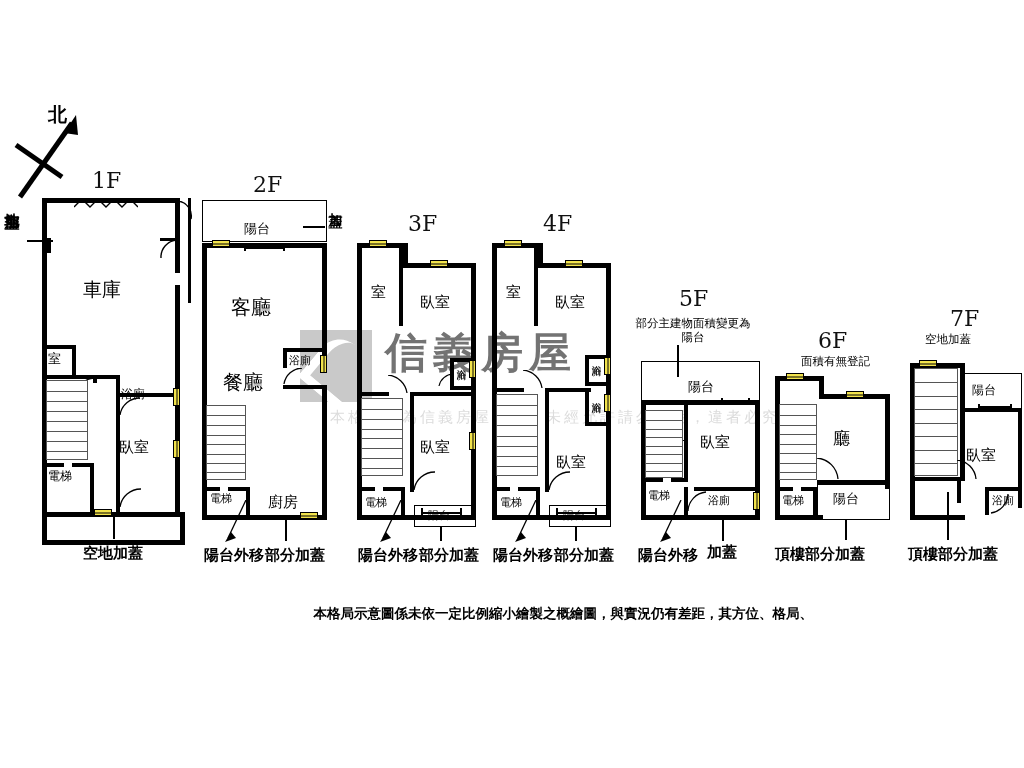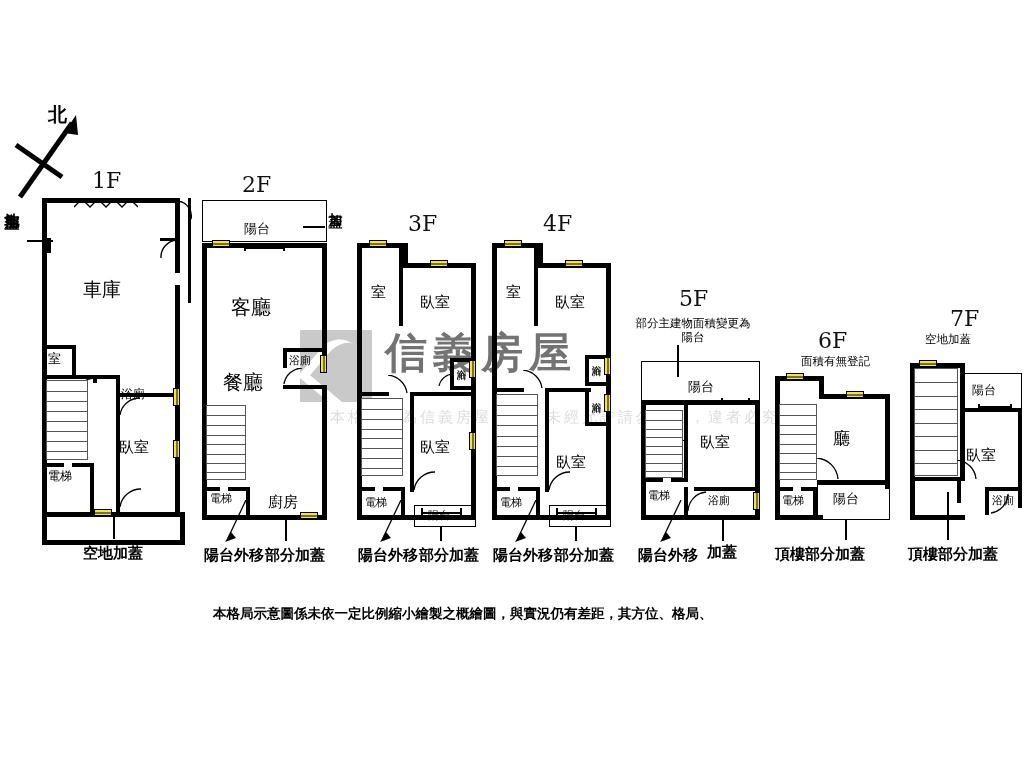--- a/index.html
+++ b/index.html
@@ -36,21 +36,21 @@
   .lbl-out{font-size:15px;font-family:"DejaVu Serif","Liberation Serif",serif;font-weight:bold;}
   .floor-title{position:absolute;font-size:22px;font-family:"DejaVu Serif","Liberation Serif",serif;font-weight:normal;color:#111;white-space:nowrap;}
   .vert{writing-mode:vertical-rl;text-orientation:upright;letter-spacing:1px;}
 
   
   .leader{position:absolute;background:#000;}
 
   
   #disclaimer{position:absolute;left:213px;top:604px;width:600px;
      font-family:"DejaVu Serif","Liberation Serif",serif;font-weight:bold;
-     font-size:13.5px;line-height:19px;color:#000;text-align:left;}
+     font-size:13.5px;line-height:19px;color:#000;text-align:right;}
   #disclaimer div{white-space:nowrap;}
 
   
   #wm{position:absolute;left:300px;top:330px;width:420px;height:110px;pointer-events:none;}
   #wm .wmtext{position:absolute;left:85px;top:-5px;font-size:42px;color:#737373;
      font-family:"DejaVu Serif","Liberation Serif",serif;font-weight:bold;letter-spacing:6px;}
   #wm .wmsub{position:absolute;left:30px;top:78px;font-size:15px;color:#dcdcdc;
      font-family:"DejaVu Serif","Liberation Serif",serif;letter-spacing:3px;white-space:nowrap;}
   #wm .wmlogo{position:absolute;left:0;top:0;width:72px;height:72px;background:#c9c9c9;}
   #wm .wmlogo::before{content:"";position:absolute;left:10px;top:12px;width:52px;height:52px;
@@ -149,21 +149,21 @@
 
   <div class="wall" style="left:46px;top:463px;width:18px;height:4px;"></div>
   <div class="wall" style="left:72px;top:463px;width:22px;height:4px;"></div>
   <div class="wall" style="left:90px;top:463px;width:4px;height:49px;"></div>
   <div class="lbl lbl-tiny" style="left:48px;top:470px;font-size:12px;">電梯</div>
   <div class="win-h" style="left:94px;top:509px;width:18px;height:7px;"></div>
 
   <div class="leader" style="left:113px;top:517px;width:1.5px;height:22px;"></div>
   <div class="lbl lbl-out" style="left:83px;top:546px;">空地加蓋</div>
 
-  <div class="floor-title" style="left:242px;top:172px;">2F</div>
+  <div class="floor-title" style="left:253px;top:172px;">2F</div>
 
   <div class="outline" style="left:202px;top:200px;width:125px;height:42px;"></div>
   <div class="lbl lbl-small" style="left:244px;top:222px;font-size:13px;">陽台</div>
   <div class="leader" style="left:303px;top:226px;width:22px;height:1.5px;"></div>
   <div class="lbl vert lbl-out" style="left:329px;top:202px;font-size:14px;">加蓋</div>
 
   <div class="wall" style="left:202px;top:243px;width:125px;height:5px;"></div>
   <div class="wall" style="left:202px;top:243px;width:5px;height:277px;"></div>
   <div class="wall" style="left:322px;top:243px;width:5px;height:126px;"></div>
   <div class="wall" style="left:322px;top:385px;width:5px;height:135px;"></div>

